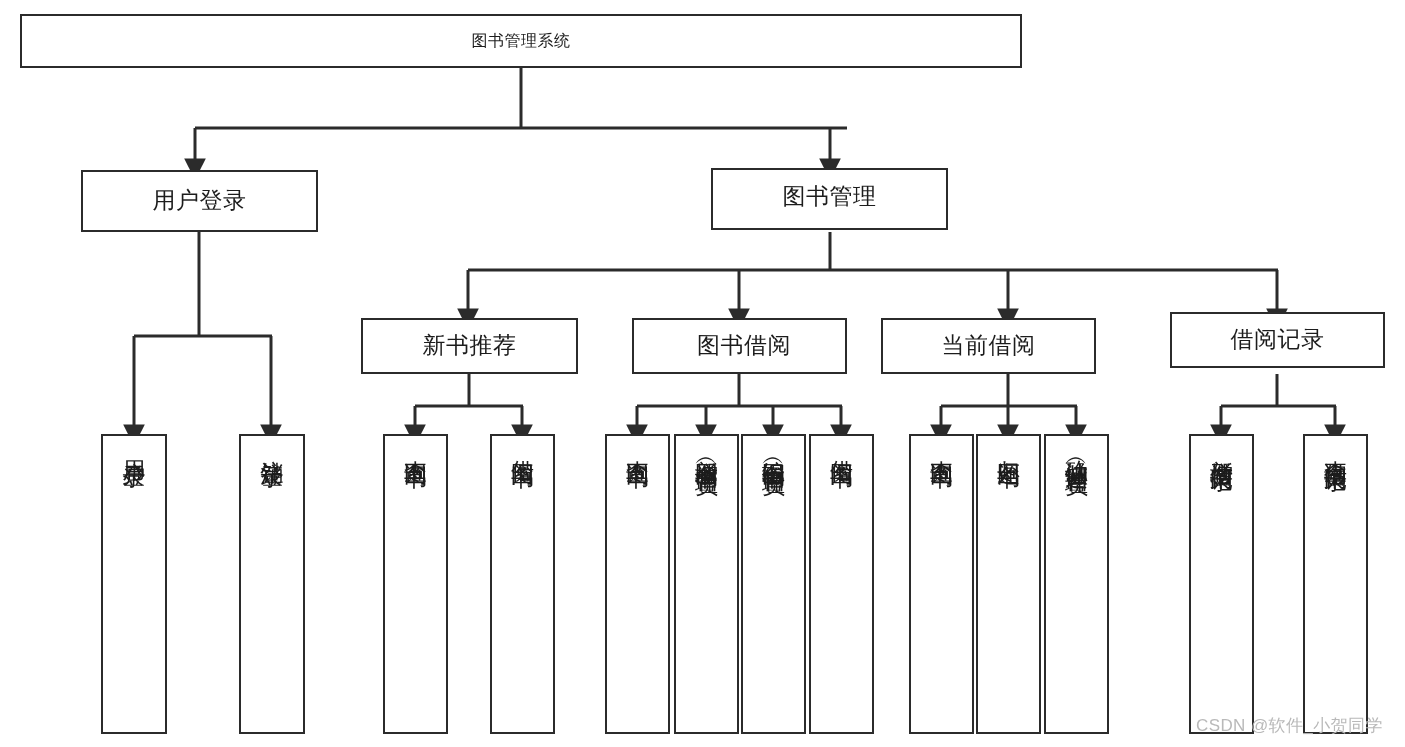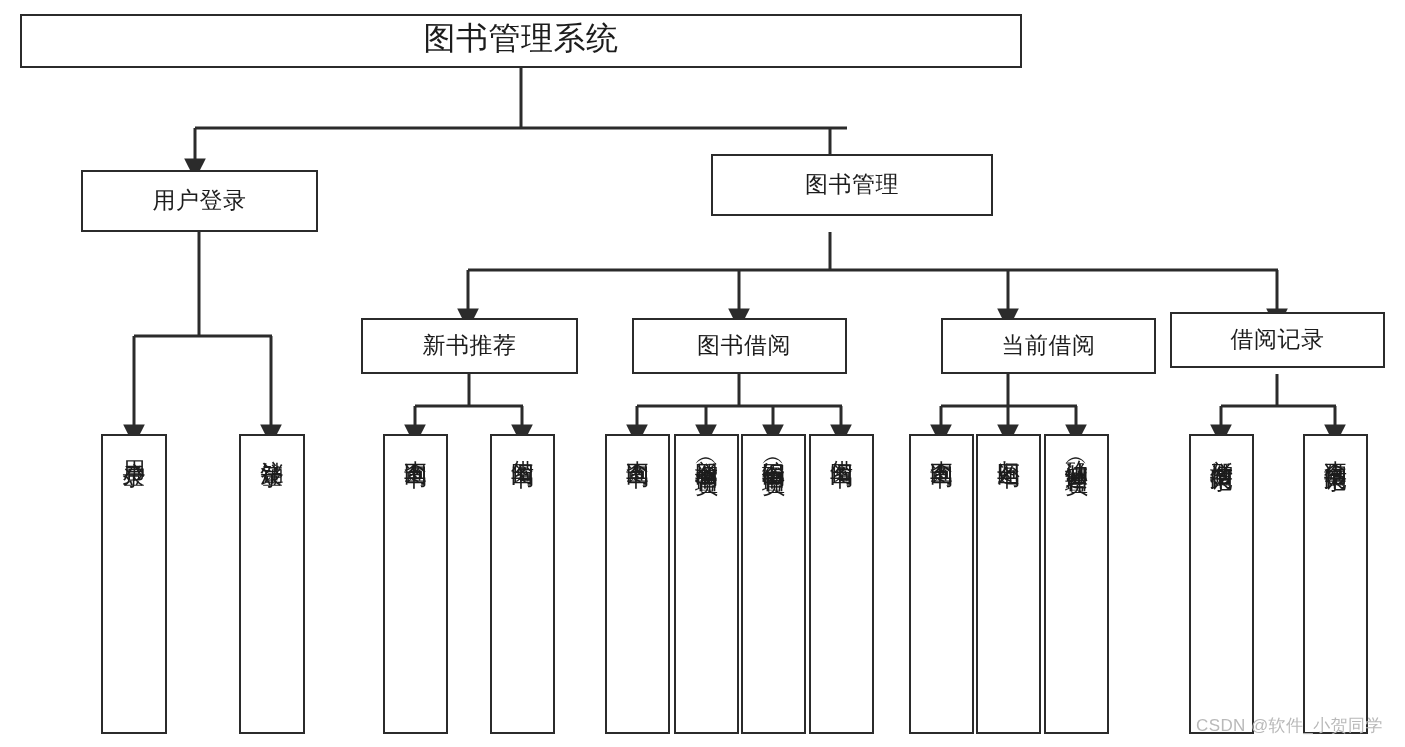--- a/index.html
+++ b/index.html
@@ -51,21 +51,21 @@
     align-items: flex-start;
     padding-top: 6px;
   }
   .node.vertical .node-label {
     writing-mode: vertical-rl;
     text-orientation: upright;
     font-size: 23px;
     letter-spacing: 2px;
     margin: 0 auto;
   }
-  .node.root .node-label { font-size: 32px; font-family: Liberation Mono, monospace; }
+  .node.root .node-label { font-size: 16px; }
   #watermark {
     position: absolute;
     left: 1196px;
     top: 714px;
     font-size: 17px;
     color: #b9b9b9;
     white-space: nowrap;
     z-index: 5;
     letter-spacing: 0.4px;
   }
@@ -125,31 +125,31 @@
     </g>
   </svg>
 
   <div class="node horizontal root" style="left:20px; top:14px; width:1002px; height:54px;">
     <span class="node-label">图书管理系统</span>
   </div>
 
   <div class="node horizontal" style="left:81px; top:170px; width:237px; height:62px;">
     <span class="node-label">用户登录</span>
   </div>
-  <div class="node horizontal" style="left:711px; top:154px; width:282px; height:62px;">
+  <div class="node horizontal" style="left:711px; top:168px; width:237px; height:62px;font-family:Liberation Mono, monospace;">
     <span class="node-label">图书管理</span>
   </div>
 
   <div class="node horizontal" style="left:361px; top:318px; width:217px; height:56px;">
     <span class="node-label">新书推荐</span>
   </div>
   <div class="node horizontal" style="left:632px; top:318px; width:215px; height:56px;padding-left:9px;">
     <span class="node-label">图书借阅</span>
   </div>
-  <div class="node horizontal" style="left:941px; top:318px; width:215px; height:56px;">
+  <div class="node horizontal" style="left:881px; top:318px; width:215px; height:56px;">
     <span class="node-label">当前借阅</span>
   </div>
   <div class="node horizontal" style="left:1170px; top:312px; width:215px; height:56px;">
     <span class="node-label">借阅记录</span>
   </div>
 
   <div class="node vertical" style="left:101px; top:434px; width:66px; height:300px;">
     <span class="node-label">用户登录</span>
   </div>
   <div class="node vertical" style="left:239px; top:434px; width:66px; height:300px;">

